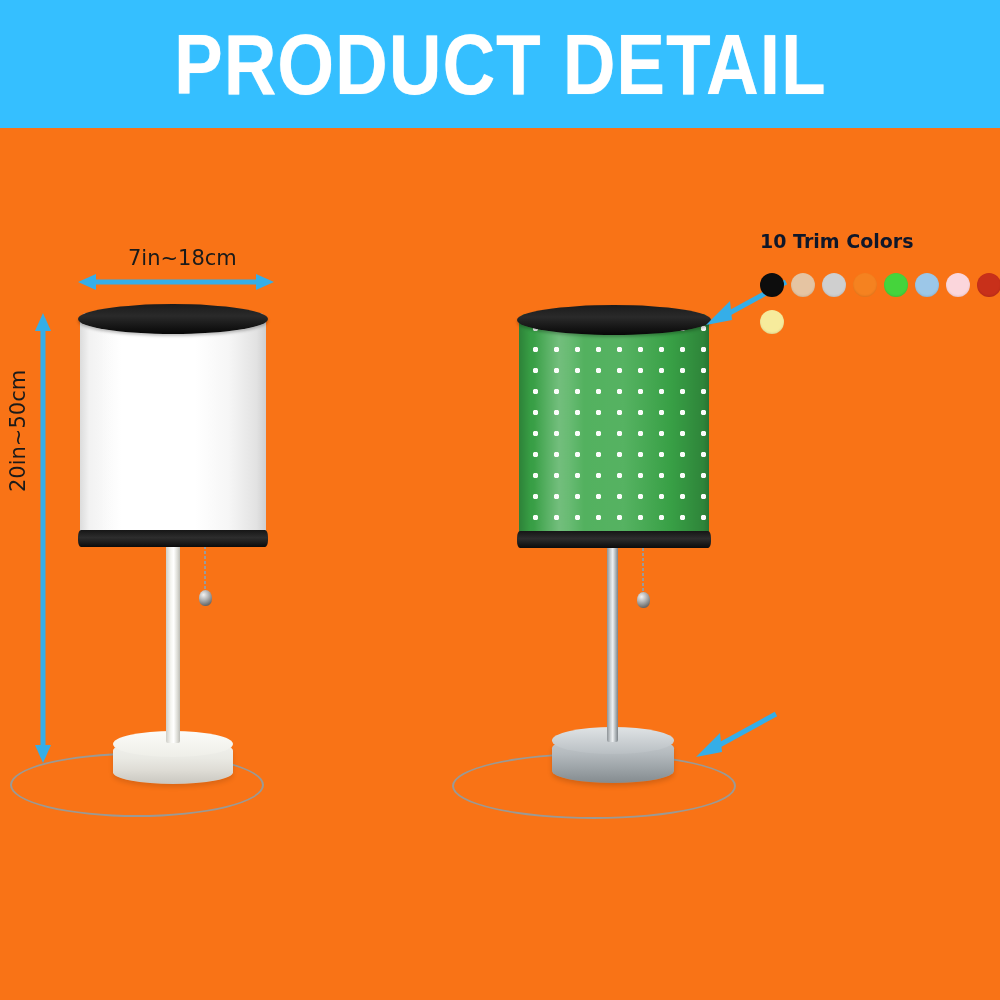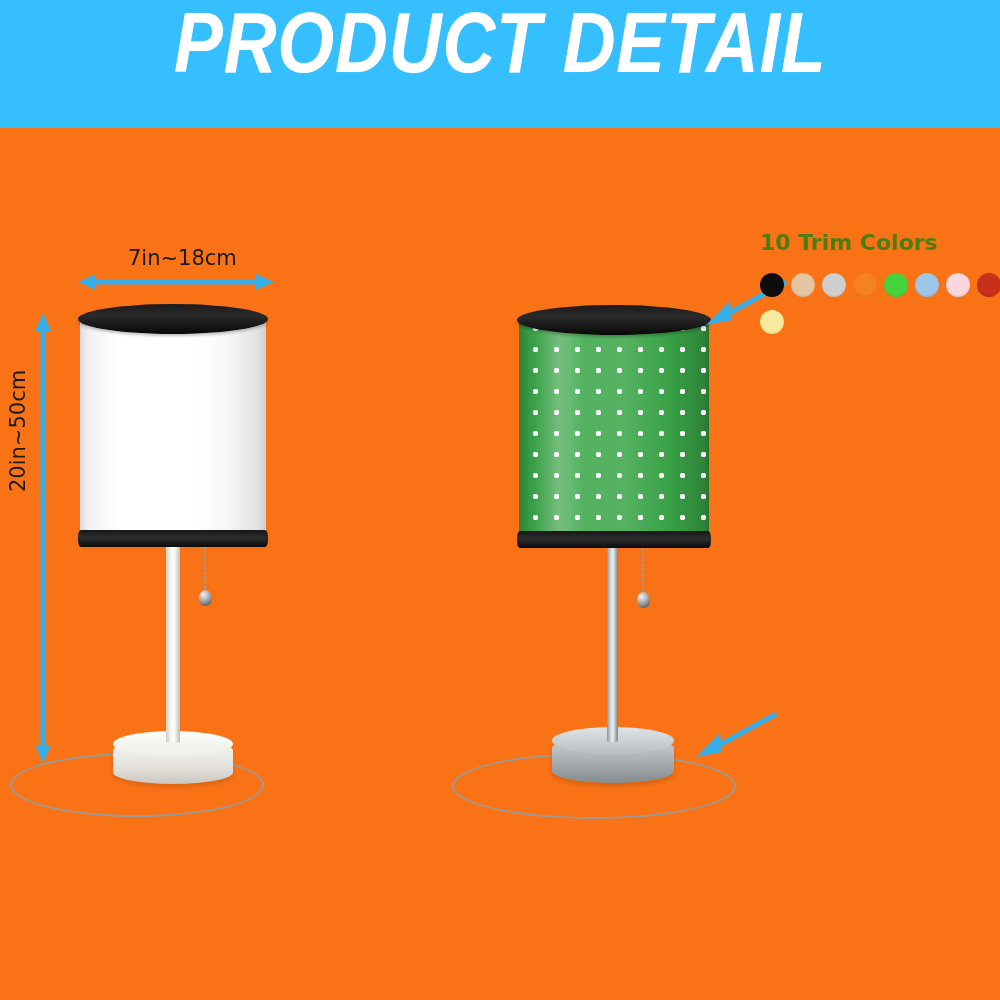--- a/index.html
+++ b/index.html
@@ -17,23 +17,22 @@
 
   
   #banner {
     position: absolute;
     left: 0;
     top: 0;
     width: 1000px;
     height: 128px;
     background: #35bfff;
     display: flex;
-    align-items: flex-start;
+    align-items: center;
     justify-content: center;
-    font-style: italic;
   }
   #banner-title {
     color: #ffffff;
     font-family: "Liberation Sans Narrow", "Liberation Sans", sans-serif;
     font-size: 85px;
     font-weight: bold;
     letter-spacing: 1px;
     line-height: 1;
     transform: scaleX(0.86);
     transform-origin: center;
@@ -179,23 +178,23 @@
     transform: rotate(-90deg);
     transform-origin: left bottom;
   }
   .arrow-svg { position: absolute; }
 
   
   #trim-colors-label {
     position: absolute;
     left: 760px;
     top: 230px;
-    font-size: 22px;
+    font-size: 19px;
     font-weight: bold;
-    color: #4d7c0f;
+    color: #0f172a;
     font-family: "DejaVu Sans", sans-serif;
     white-space: nowrap;
   }
   #swatch-grid {
     position: absolute;
     left: 760px;
     top: 273px;
     width: 248px;
   }
   .swatch {

